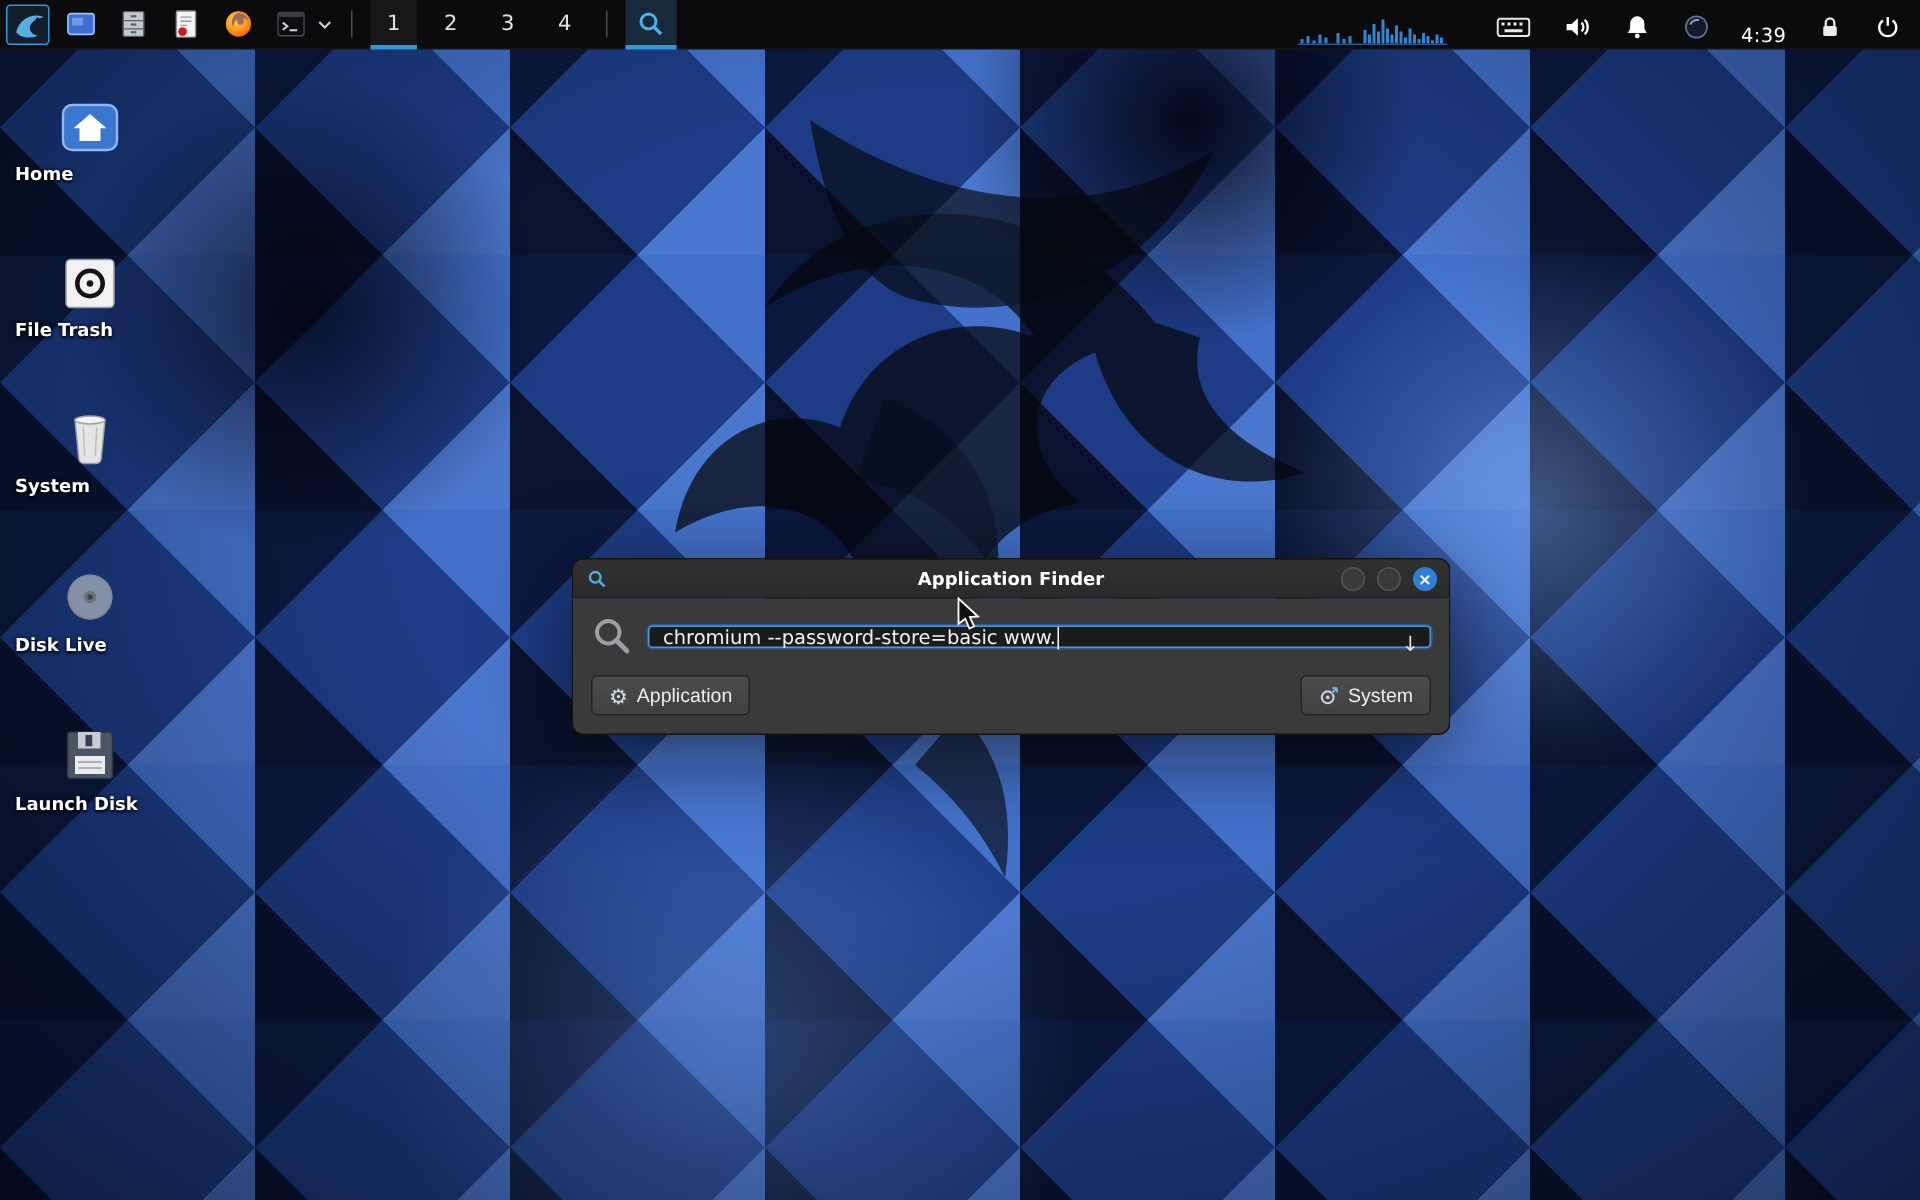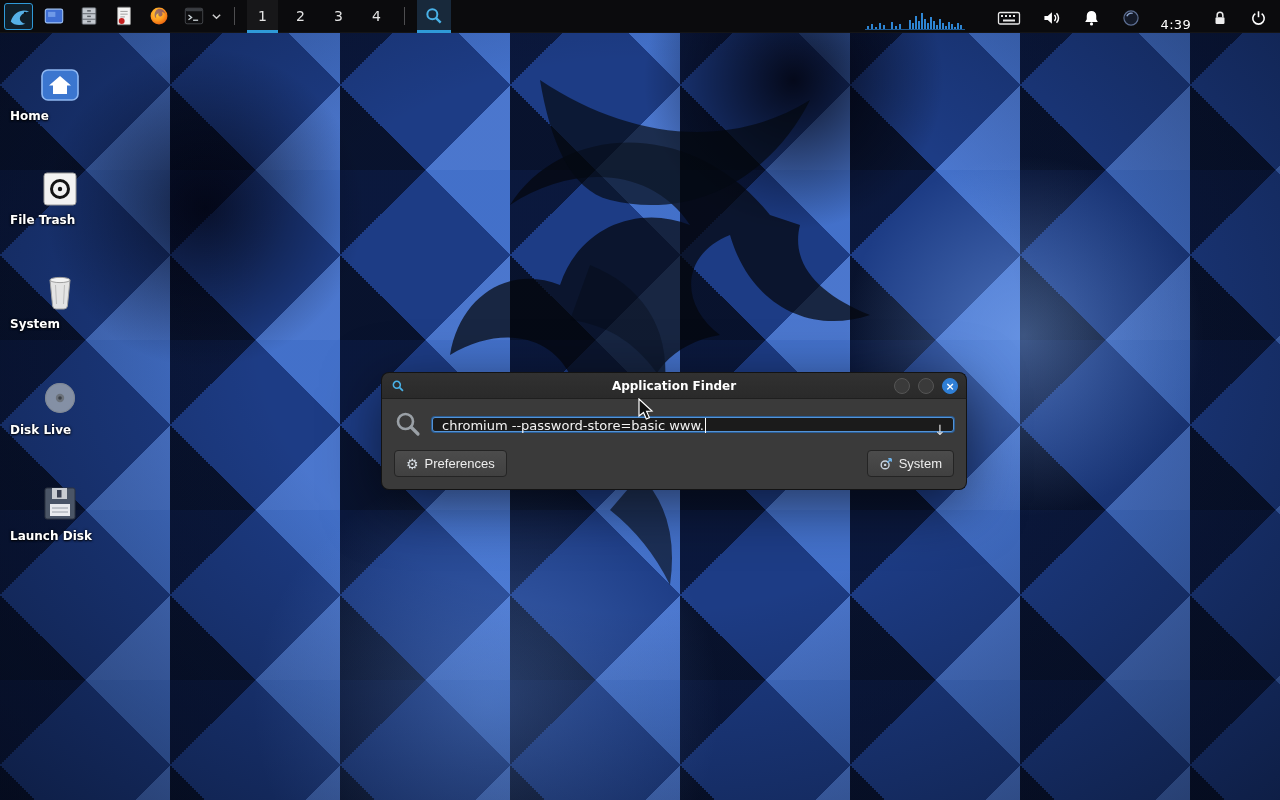--- a/index.html
+++ b/index.html
@@ -348,21 +348,21 @@
       <div class="combo-entry">
         <span>chromium --password-store=basic www.</span>
         <span class="caret"></span>
         <span class="combo-arrow">↓</span>
       </div>
     </div>
 
     <div class="btn-row">
       <button class="btn">
         <span class="gear-glyph">⚙</span>
-        <span>Preferences</span>
+        <span>Application</span>
       </button>
       <button class="btn">
         <svg width="14" height="14" viewBox="0 0 16 16">
           <circle cx="7" cy="9" r="4.5" fill="none" stroke="#c8d3de" stroke-width="1.6"></circle>
           <circle cx="7" cy="9" r="1.4" fill="#c8d3de"></circle>
           <path d="M9.5 6.5 L14 2 M14 2 h-3.4 M14 2 v3.4" stroke="#6fb2e8" stroke-width="1.6" fill="none"></path>
         </svg>
         <span>System</span>
       </button>
     </div>

